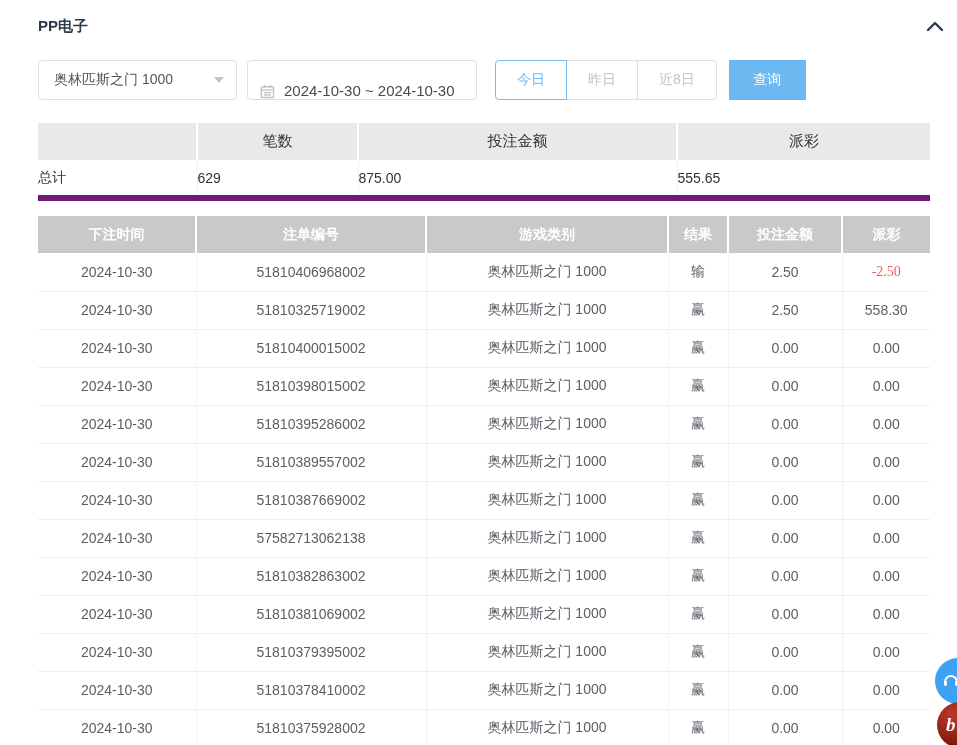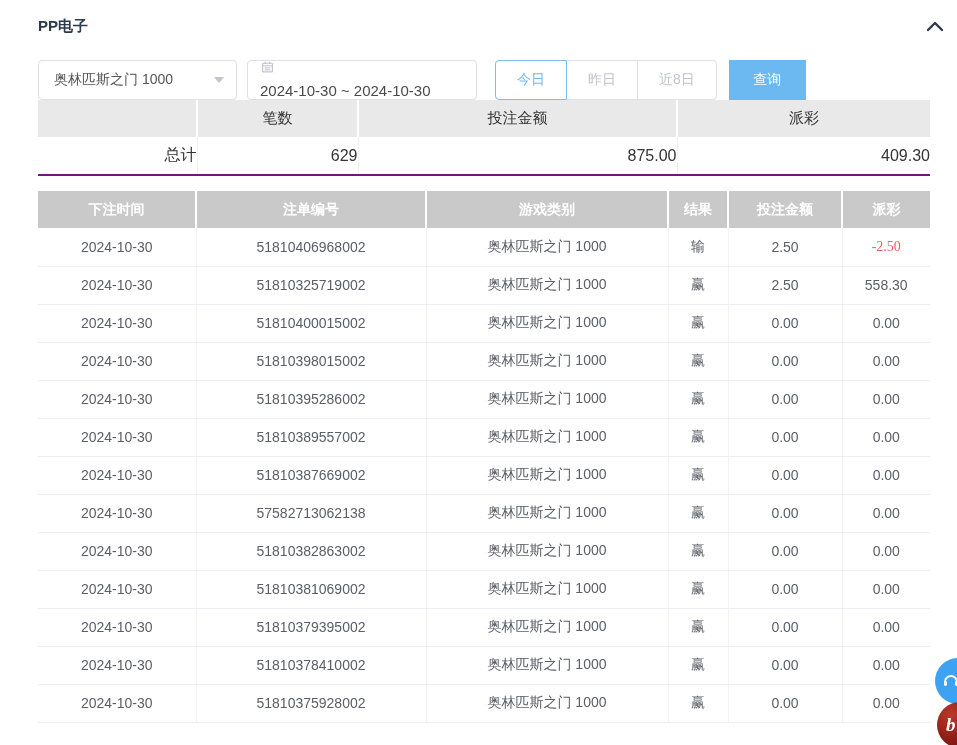--- a/index.html
+++ b/index.html
@@ -13,39 +13,39 @@
   .collapse-btn { width:22px; height:20px; display:flex; align-items:center; justify-content:center; cursor:pointer; }
 
   
   .filter-row { display:flex; align-items:center; margin-top:24px; height:40px; }
   .select-box { width:199px; height:40px; border:1px solid #dcdfe6; border-radius:4px;
                 display:flex; align-items:center; justify-content:space-between;
                 padding:0 12px 0 15px; font-size:14px; color:#555; cursor:pointer; background:#fff; }
   .caret-down { width:0; height:0; border-left:5px solid transparent; border-right:5px solid transparent;
                 border-top:6px solid #c0c4cc; }
   .date-box { margin-left:10px; width:230px; height:40px; border:1px solid #dcdfe6; border-radius:4px;
-              display:flex; align-items:flex-start; gap:9px; padding:0 12px; font-size:15px; color:#4a4a4a;
-              background:#fff; cursor:pointer;flex-direction:column; }
+              display:flex; align-items:flex-end; gap:9px; padding:0 12px; font-size:15px; color:#4a4a4a;
+              background:#fff; cursor:pointer; }
   .btn-group { display:flex; margin-left:10px; }
   .qbtn { height:40px; padding:0 21px; background:#fff; border:1px solid #dcdfe6; color:#c0c4cc;
           font-size:14px; cursor:pointer; margin-left:-1px; position:relative; }
   button.qbtn:first-of-type { border-radius:4px 0 0 4px; margin-left:8px; }
   button.qbtn:last-of-type { border-radius:0 4px 4px 0; }
   .qbtn.active { color:#6db8f2; border-color:#79bdf3; z-index:2; }
   .query-btn { margin-left:12px; width:77px; height:40px; background:#6cb9f2; border:none; border-radius:0;
                color:#fff; font-size:14px; cursor:pointer; }
 
   
   table { border-collapse:collapse; table-layout:fixed; width:892px; }
-  .summary-table { }
+  .summary-table { margin-top:23px; }
   .summary-table th { background:#e9e9e9; height:37px; font-weight:400; font-size:15px; color:#333;
                       text-align:center; }
   .summary-table th + th { border-left:2px solid #fff; }
-  .summary-table td { height:38px; text-align:right; font-size:16px; color:#333;
-                      border-bottom:2px solid #701a75; }
+  .summary-table td { height:38px; text-align:left; font-size:14px; color:#333;
+                      border-bottom:6px solid #701a75; }
   .summary-table td + td { border-left:1px solid #f0f2f5; }
 
   .bets-table { margin-top:15px; }
   .bets-table th { background:#c9c9c9; height:37px; color:#fff; font-weight:700; font-size:14px;
                    }
   .bets-table th + th { border-left:2px solid #fff; }
   .bets-table td { height:38px; text-align:center; font-size:14px; color:#5a5e66;
                    border-bottom:1px solid #ebeef5; background:#fff; }
   .bets-table td + td { border-left:1px solid #f0f2f5; }
   .bets-table td.neg { color:#f25c5c;font-family:Liberation Serif, serif; }
@@ -116,21 +116,21 @@
           <th>笔数</th>
           <th>投注金额</th>
           <th>派彩</th>
         </tr>
     </thead>
     <tbody>
       <tr>
         <td>总计</td>
         <td>629</td>
         <td>875.00</td>
-        <td>409.30</td>
+        <td>555.65</td>
       </tr>
     </tbody>
   </table>
 
   <table class="bets-table">
     <colgroup>
         <col style="width:158px">
         <col style="width:230px">
         <col style="width:242px">
         <col style="width:60px">

